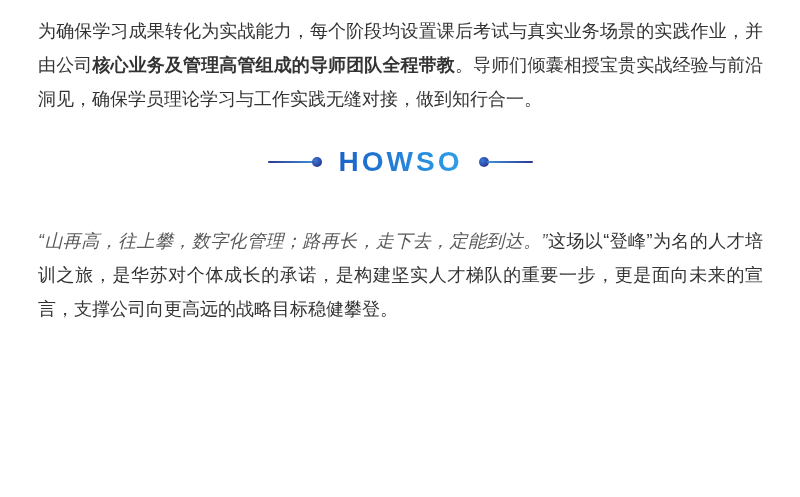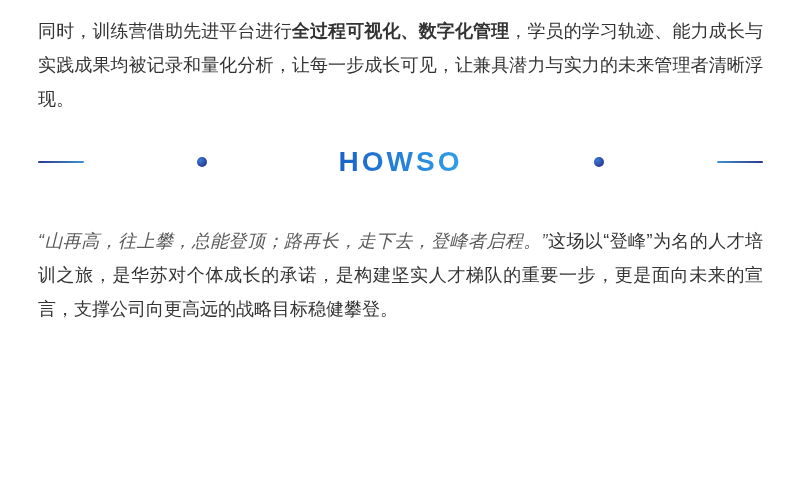--- a/index.html
+++ b/index.html
@@ -21,21 +21,21 @@
     color: var(--text-color, #333333);
     text-align: justify;
     margin: 0 0 15px 0;
     word-break: break-all;
   }
   p.para span.b { font-weight: 700; }
   p.para span.i { font-style: italic; color: var(--quote-color, #595959); }
   .divider {
     display: flex;
     align-items: center;
-    justify-content: space-between;
+    justify-content: center;
     height: 34px;
     margin: 29px 0 45px 0;
   }
   .divider .line {
     width: 46px;
     height: 2px;
     border-radius: 1px;
   }
   .divider .line-left {
     background: linear-gradient(to right, var(--line-navy, #2b3990), var(--line-blue, #3f8fd8));
@@ -63,28 +63,28 @@
     background-clip: text;
     color: transparent;
   }
 </style>
 </head>
 <body>
 
 <div class="page">
   <div class="content">
 
+    <p class="para"><span>为确保学习成果转化为实战能力，每个阶段均设置课后考试与真实业务场景的实践作业，并由公司</span><span class="b">核心业务及管理高管组成的导师团队全程带教</span><span>。导师们倾囊相授宝贵实战经验与前沿洞见，确保学员理论学习与工作实践无缝对接，做到知行合一。</span></p>
 
-    <p class="para"><span>同时，训练营借助先进平台进行</span><span class="b">全过程可视化、数字化管理</span><span>，学员的学习轨迹、能力成长与实践成果均被记录和量化分析，让每一步成长可见，让兼具潜力与实力的未来管理者清晰浮现。</span></p>
 
     <div class="divider">
       <span class="line line-left"></span>
       <span class="dot dot-left"></span>
       <span class="brand">HOWSO</span>
       <span class="dot dot-right"></span>
       <span class="line line-right"></span>
     </div>
 
-    <p class="para"><span class="i">“山再高，往上攀，总能登顶；路再长，走下去，登峰者启程。”</span><span>这场以“登峰”为名的人才培训之旅，是华苏对个体成长的承诺，是构建坚实人才梯队的重要一步，更是面向未来的宣言，支撑公司向更高远的战略目标稳健攀登。</span></p>
+    <p class="para"><span class="i">“山再高，往上攀，数字化管理；路再长，走下去，定能到达。”</span><span>这场以“登峰”为名的人才培训之旅，是华苏对个体成长的承诺，是构建坚实人才梯队的重要一步，更是面向未来的宣言，支撑公司向更高远的战略目标稳健攀登。</span></p>
 
 
   </div>
 </div>
 
 </body></html>

